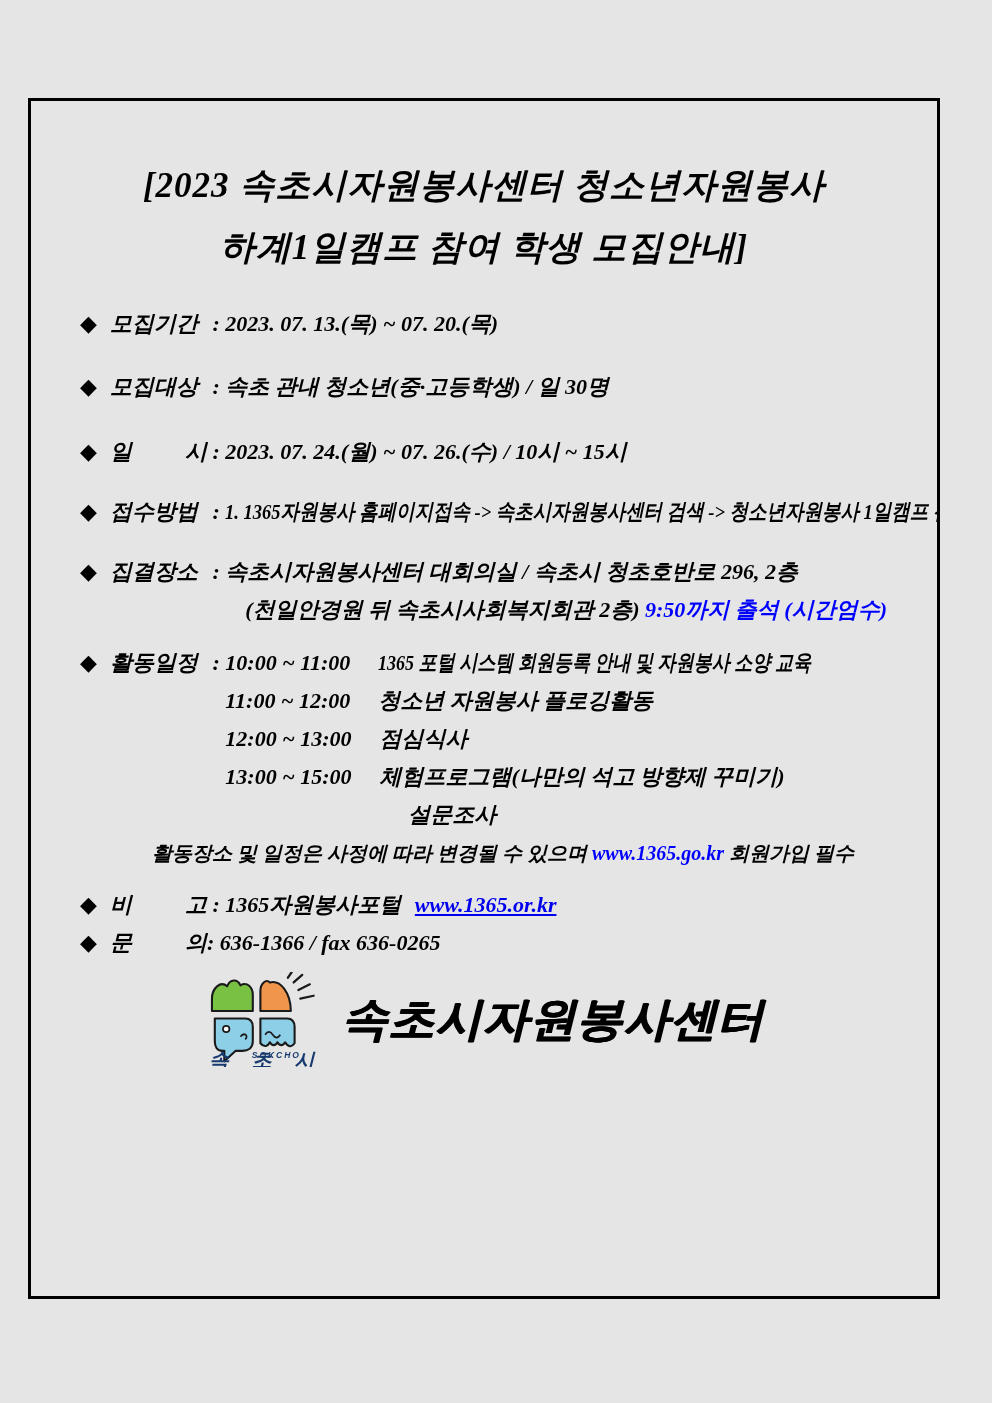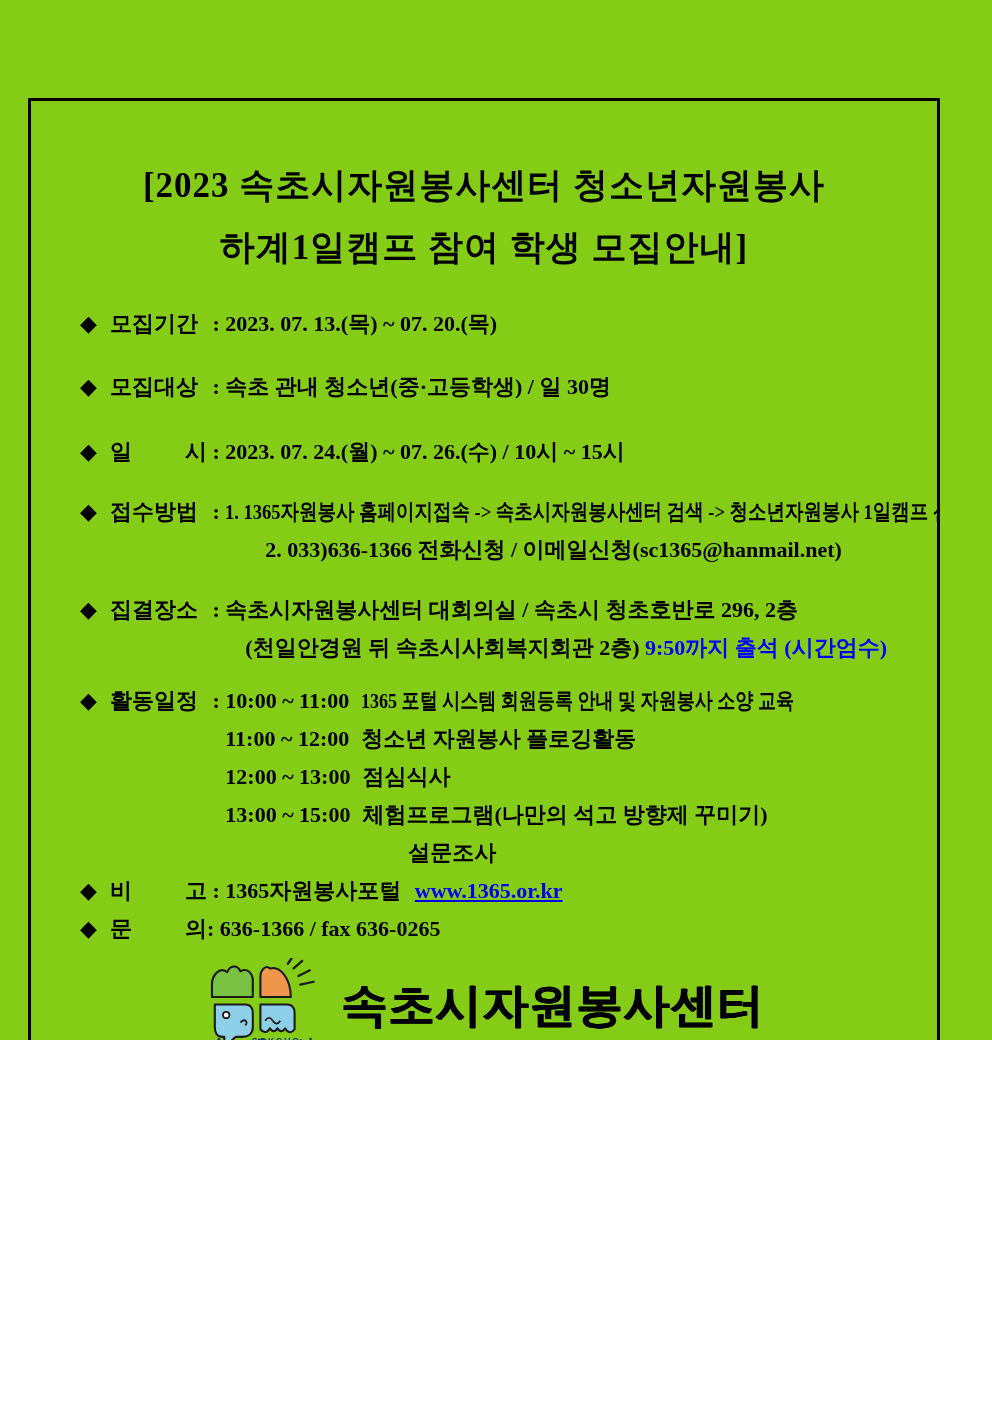--- a/index.html
+++ b/index.html
@@ -1,22 +1,23 @@
 <!DOCTYPE html>
 <html lang="ko"><head>
 <meta charset="utf-8">
 <style>
   html,body{margin:0;padding:0;background:#ffffff;}
   .page{
     position:relative;
-    width:992px;height:1040px;
-    background:#84cc16;
+    width:992px;height:1403px;
+    background:#e5e5e5;
     font-family:"Liberation Serif","DejaVu Serif",serif;
     font-weight:bold;color:#000;
     overflow:hidden;
+    font-style:italic;
   }
   .doc-border{
     position:absolute;left:28px;top:98px;
     width:912px;height:1201px;
     box-sizing:border-box;
     border:3px solid #000;
     overflow:hidden;
   }
   .title{
     margin-top:54px;
@@ -45,21 +46,21 @@
   .cond2{display:inline-block;transform:scaleX(0.82);transform-origin:left center;white-space:nowrap;}
   .mb-a{margin-bottom:25px;}
   .mb-b{margin-bottom:27px;}
   .mb-c{margin-bottom:22px;}
   .mb-d{margin-bottom:15px;}
   .indent40{padding-left:40px;}
   .indent20{padding-left:20px;}
   .blue{color:#0000ff;}
   a.doc-link{color:#0000ee;text-decoration:underline;margin-left:8px;}
   .plain-link{color:#0000ff;text-decoration:none;}
-  .srow .time{margin-right:12px;}
+  .srow .time{margin-right:28px;}
   .survey-row{padding-left:183px;}
   .sched-note{
     margin:4px 0 18px 72px;
     font-size:20px;line-height:30px;
   }
   .footer{
     margin-top:10px;
     display:flex;align-items:center;justify-content:center;
     gap:10px;
   }
@@ -105,21 +106,20 @@
         <span class="sep"> : </span>
         <span class="content nowrap">2023. 07. 24.(월) ~ 07. 26.(수) / 10시 ~ 15시</span>
       </div>
 
       <div class="item mb-c">
         <span class="diamond">◆</span>
         <span class="label">접수방법</span>
         <span class="sep"> : </span>
         <span class="content">
           <div><span class="cond">1. 1365자원봉사 홈페이지접속 -&gt; 속초시자원봉사센터 검색 -&gt; 청소년자원봉사 1일캠프 신청</span></div>
-          <div class="indent40 nowrap">2. 033)636-1366 전화신청 / 이메일신청(sc1365@hanmail.net)</div>
         </span>
       </div>
 
       <div class="item mb-d">
         <span class="diamond">◆</span>
         <span class="label">집결장소</span>
         <span class="sep"> : </span>
         <span class="content">
           <div class="nowrap">속초시자원봉사센터 대회의실 / 속초시 청초호반로 296, 2층</div>
           <div class="indent20 nowrap">
@@ -142,20 +142,23 @@
           <div class="srow">
             <span class="time">12:00 ~ 13:00</span><span>점심식사</span>
           </div>
           <div class="srow">
             <span class="time">13:00 ~ 15:00</span><span>체험프로그램(나만의 석고 방향제 꾸미기)</span>
           </div>
           <div class="srow survey-row">설문조사</div>
         </span>
       </div>
 
+      <div class="sched-note">
+        <span>활동장소 및 일정은 사정에 따라 변경될 수 있으며 </span><a href="#" class="plain-link">www.1365.go.kr</a><span> 회원가입 필수</span>
+      </div>
 
       <div class="item">
         <span class="diamond">◆</span>
         <span class="label">비 고</span>
         <span class="sep"> : </span>
         <span class="content nowrap">
           <span>1365자원봉사포털 </span><a href="#" class="doc-link">www.1365.or.kr</a>
         </span>
       </div>
 

